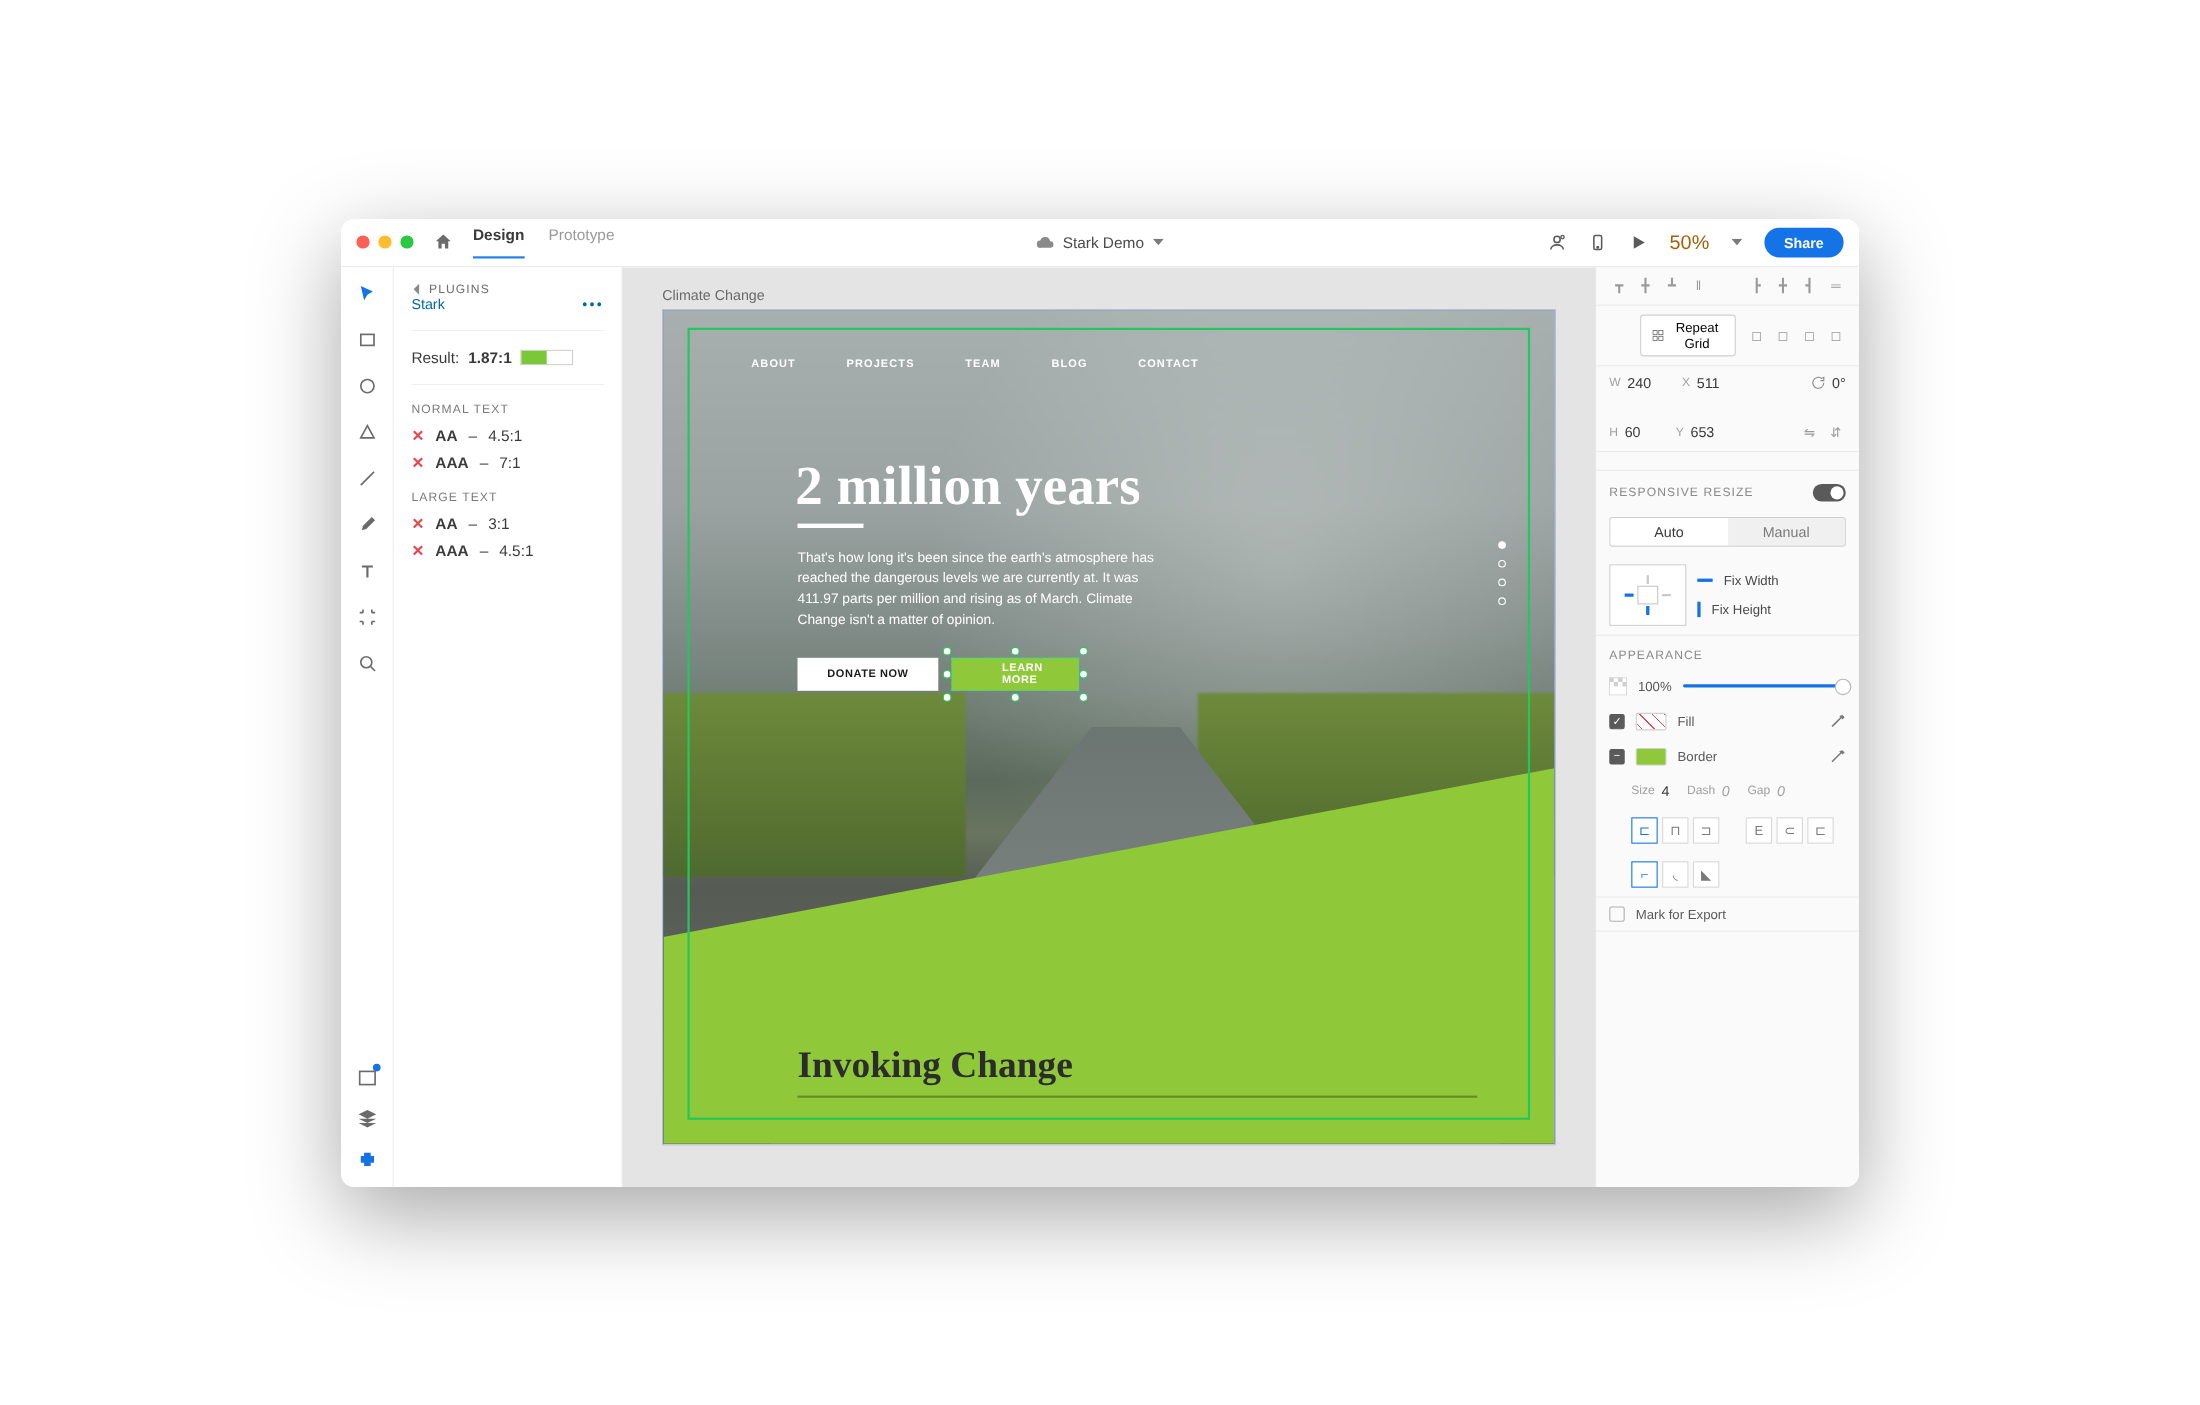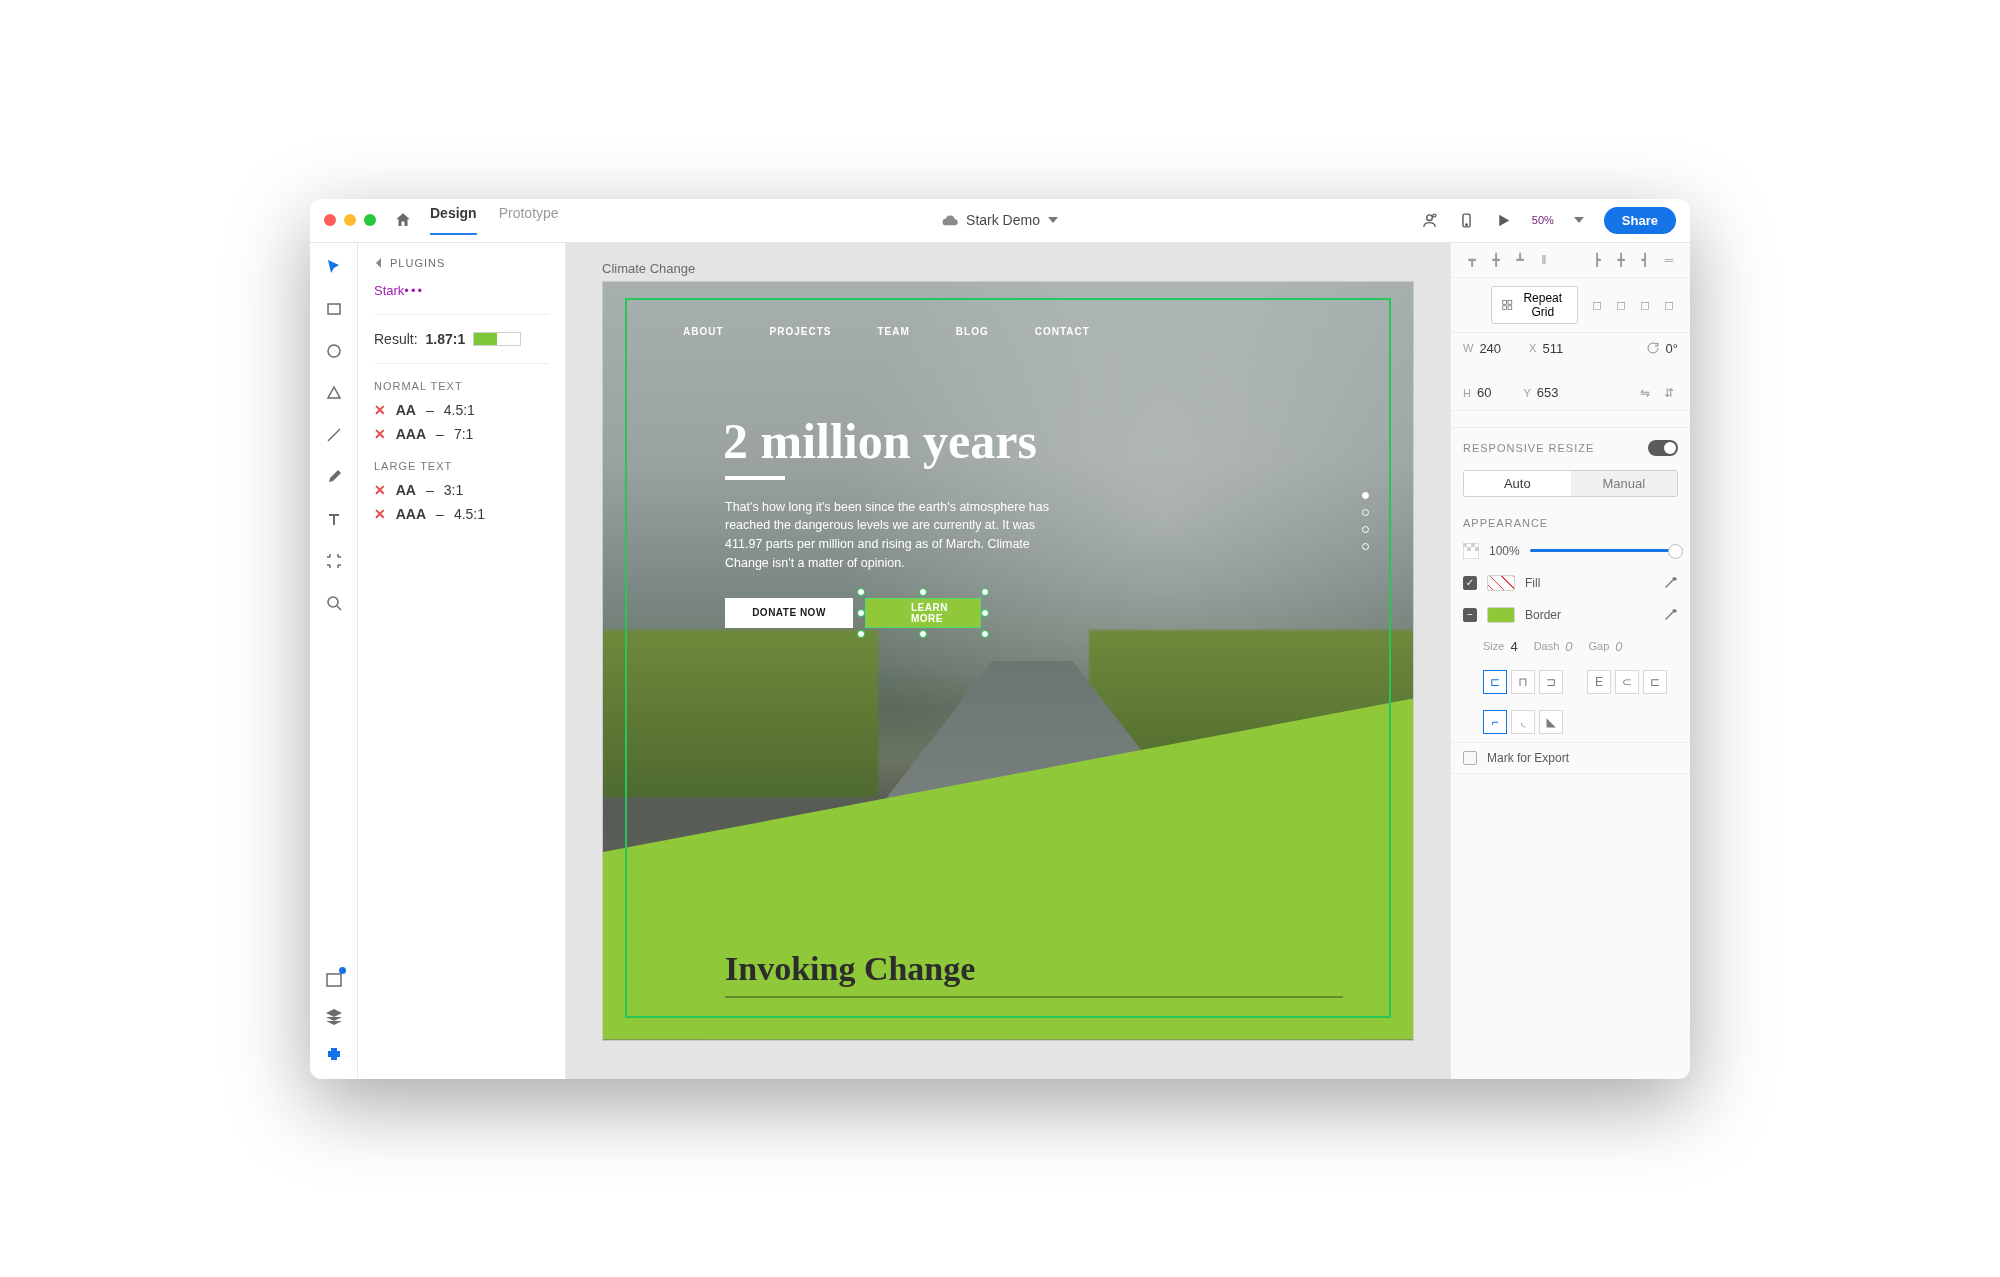--- a/index.html
+++ b/index.html
@@ -9,30 +9,30 @@
 .traffic{display:flex;gap:8px;margin-right:18px;}
 .dot{width:12px;height:12px;border-radius:50%;}
 .dot.r{background:#ff5f57;}.dot.y{background:#febc2e;}.dot.g{background:#28c840;}
 .tb-home{width:18px;height:18px;margin-right:18px;color:#6b6b6b;}
 .tb-tabs{display:flex;gap:22px;font-size:14px;}
 .tb-tab{color:#9a9a9a;cursor:pointer;padding-bottom:12px;}
 .tb-tab.active{color:#3a3a3a;font-weight:600;border-bottom:2px solid #2680eb;}
 .tb-center{position:absolute;left:50%;transform:translateX(-50%);display:flex;align-items:center;gap:8px;font-size:14px;color:#4b4b4b;}
 .tb-right{margin-left:auto;display:flex;align-items:center;gap:20px;}
 .tb-icon{width:17px;height:17px;color:#5a5a5a;cursor:pointer;}
-.zoom{font-size:11px;color:#701a75;}
+.zoom{font-size:18px;color:#a16207;}
 .share-btn{background:#1473e6;color:#fff;border:none;padding:6px 18px;border-radius:14px;font-size:13px;font-weight:600;cursor:pointer;}
 .body{flex:1;display:flex;overflow:hidden;}
 .toolbar{width:48px;background:#fff;border-right:1px solid #e8e8e8;display:flex;flex-direction:column;align-items:center;padding-top:14px;gap:22px;}
 .tool{width:20px;height:20px;color:#6b6b6b;cursor:pointer;display:flex;align-items:center;justify-content:center;}
 .tool.active{color:#1473e6;}
 .tool-bottom{margin-top:auto;margin-bottom:14px;display:flex;flex-direction:column;gap:18px;align-items:center;}
 .plugin-panel{width:208px;background:#fff;border-right:1px solid #e8e8e8;padding:14px 16px;font-size:13px;}
 .pp-head{display:flex;align-items:center;gap:8px;color:#6e6e6e;font-size:11px;letter-spacing:1px;cursor:pointer;}
-.pp-name{margin-top:14px;font-size:13px;color:#a21caf;display:flex;align-items:center;}
+.pp-name{margin-top:0;font-size:13px;color:#0369a1;display:flex;align-items:center;justify-content:space-between;}
 .pp-sep{border:none;border-top:1px solid #eee;margin:16px 0;}
 .pp-result{font-size:14px;color:#3a3a3a;margin-bottom:16px;display:flex;align-items:center;gap:8px;}
 .pp-result b{font-weight:700;}
 .indicator{display:inline-block;width:48px;height:14px;border:1px solid #d0d0d0;background:#fff;position:relative;}
 .indicator::before{content:'';position:absolute;left:0;top:0;height:100%;width:50%;background:#7cc738;}
 .pp-section{font-size:11px;letter-spacing:1px;color:#7a7a7a;margin-bottom:10px;margin-top:4px;}
 .pp-row{display:flex;align-items:center;gap:10px;font-size:14px;color:#3a3a3a;margin-bottom:8px;}
 .x-mark{color:#e34850;font-weight:700;}
 .canvas-area{flex:1;background:#e4e4e4;position:relative;overflow:hidden;}
 .artboard-label{position:absolute;top:18px;left:36px;font-size:13px;color:#6a6a6a;}
@@ -354,20 +354,43 @@
       <div class="section-label" style="display:flex;align-items:center;">
         <span>RESPONSIVE RESIZE</span>
         <div class="toggle"></div>
       </div>
       <div class="props-row nb">
         <div class="seg">
           <div class="active">Auto</div>
           <div>Manual</div>
         </div>
       </div>
+      <div class="props-row">
+        <div class="constraint-box">
+          <svg width="50" height="40" viewBox="0 0 50 40">
+              <g stroke="#c8c8c8" stroke-width="2">
+                <path d="M25 2v8M25 30v8M4 20h8M38 20h8"></path>
+              </g>
+              <g stroke="#1473e6" stroke-width="3">
+                <path d="M4 20h8M25 30v8"></path>
+              </g>
+              <rect x="16" y="12" width="18" height="16" fill="none" stroke="#c8c8c8"></rect>
+            </svg>
+        </div>
+        <div class="fix-col">
+          <div class="fix-row">
+              <span class="fix-ico"></span>
+              <span>Fix Width</span>
+            </div>
+          <div class="fix-row">
+              <span class="fix-ico v"></span>
+              <span>Fix Height</span>
+            </div>
+        </div>
+      </div>
       <div class="section-label">APPEARANCE</div>
       <div class="props-row nb opacity-row">
         <svg width="16" height="16" viewBox="0 0 16 16">
             <rect width="16" height="16" fill="#fff" stroke="#c0c0c0"></rect>
             <rect x="0" y="0" width="4" height="4" fill="#d0d0d0"></rect>
             <rect x="8" y="0" width="4" height="4" fill="#d0d0d0"></rect>
             <rect x="4" y="4" width="4" height="4" fill="#d0d0d0"></rect>
             <rect x="12" y="4" width="4" height="4" fill="#d0d0d0"></rect>
           </svg>
         <span>100%</span>

